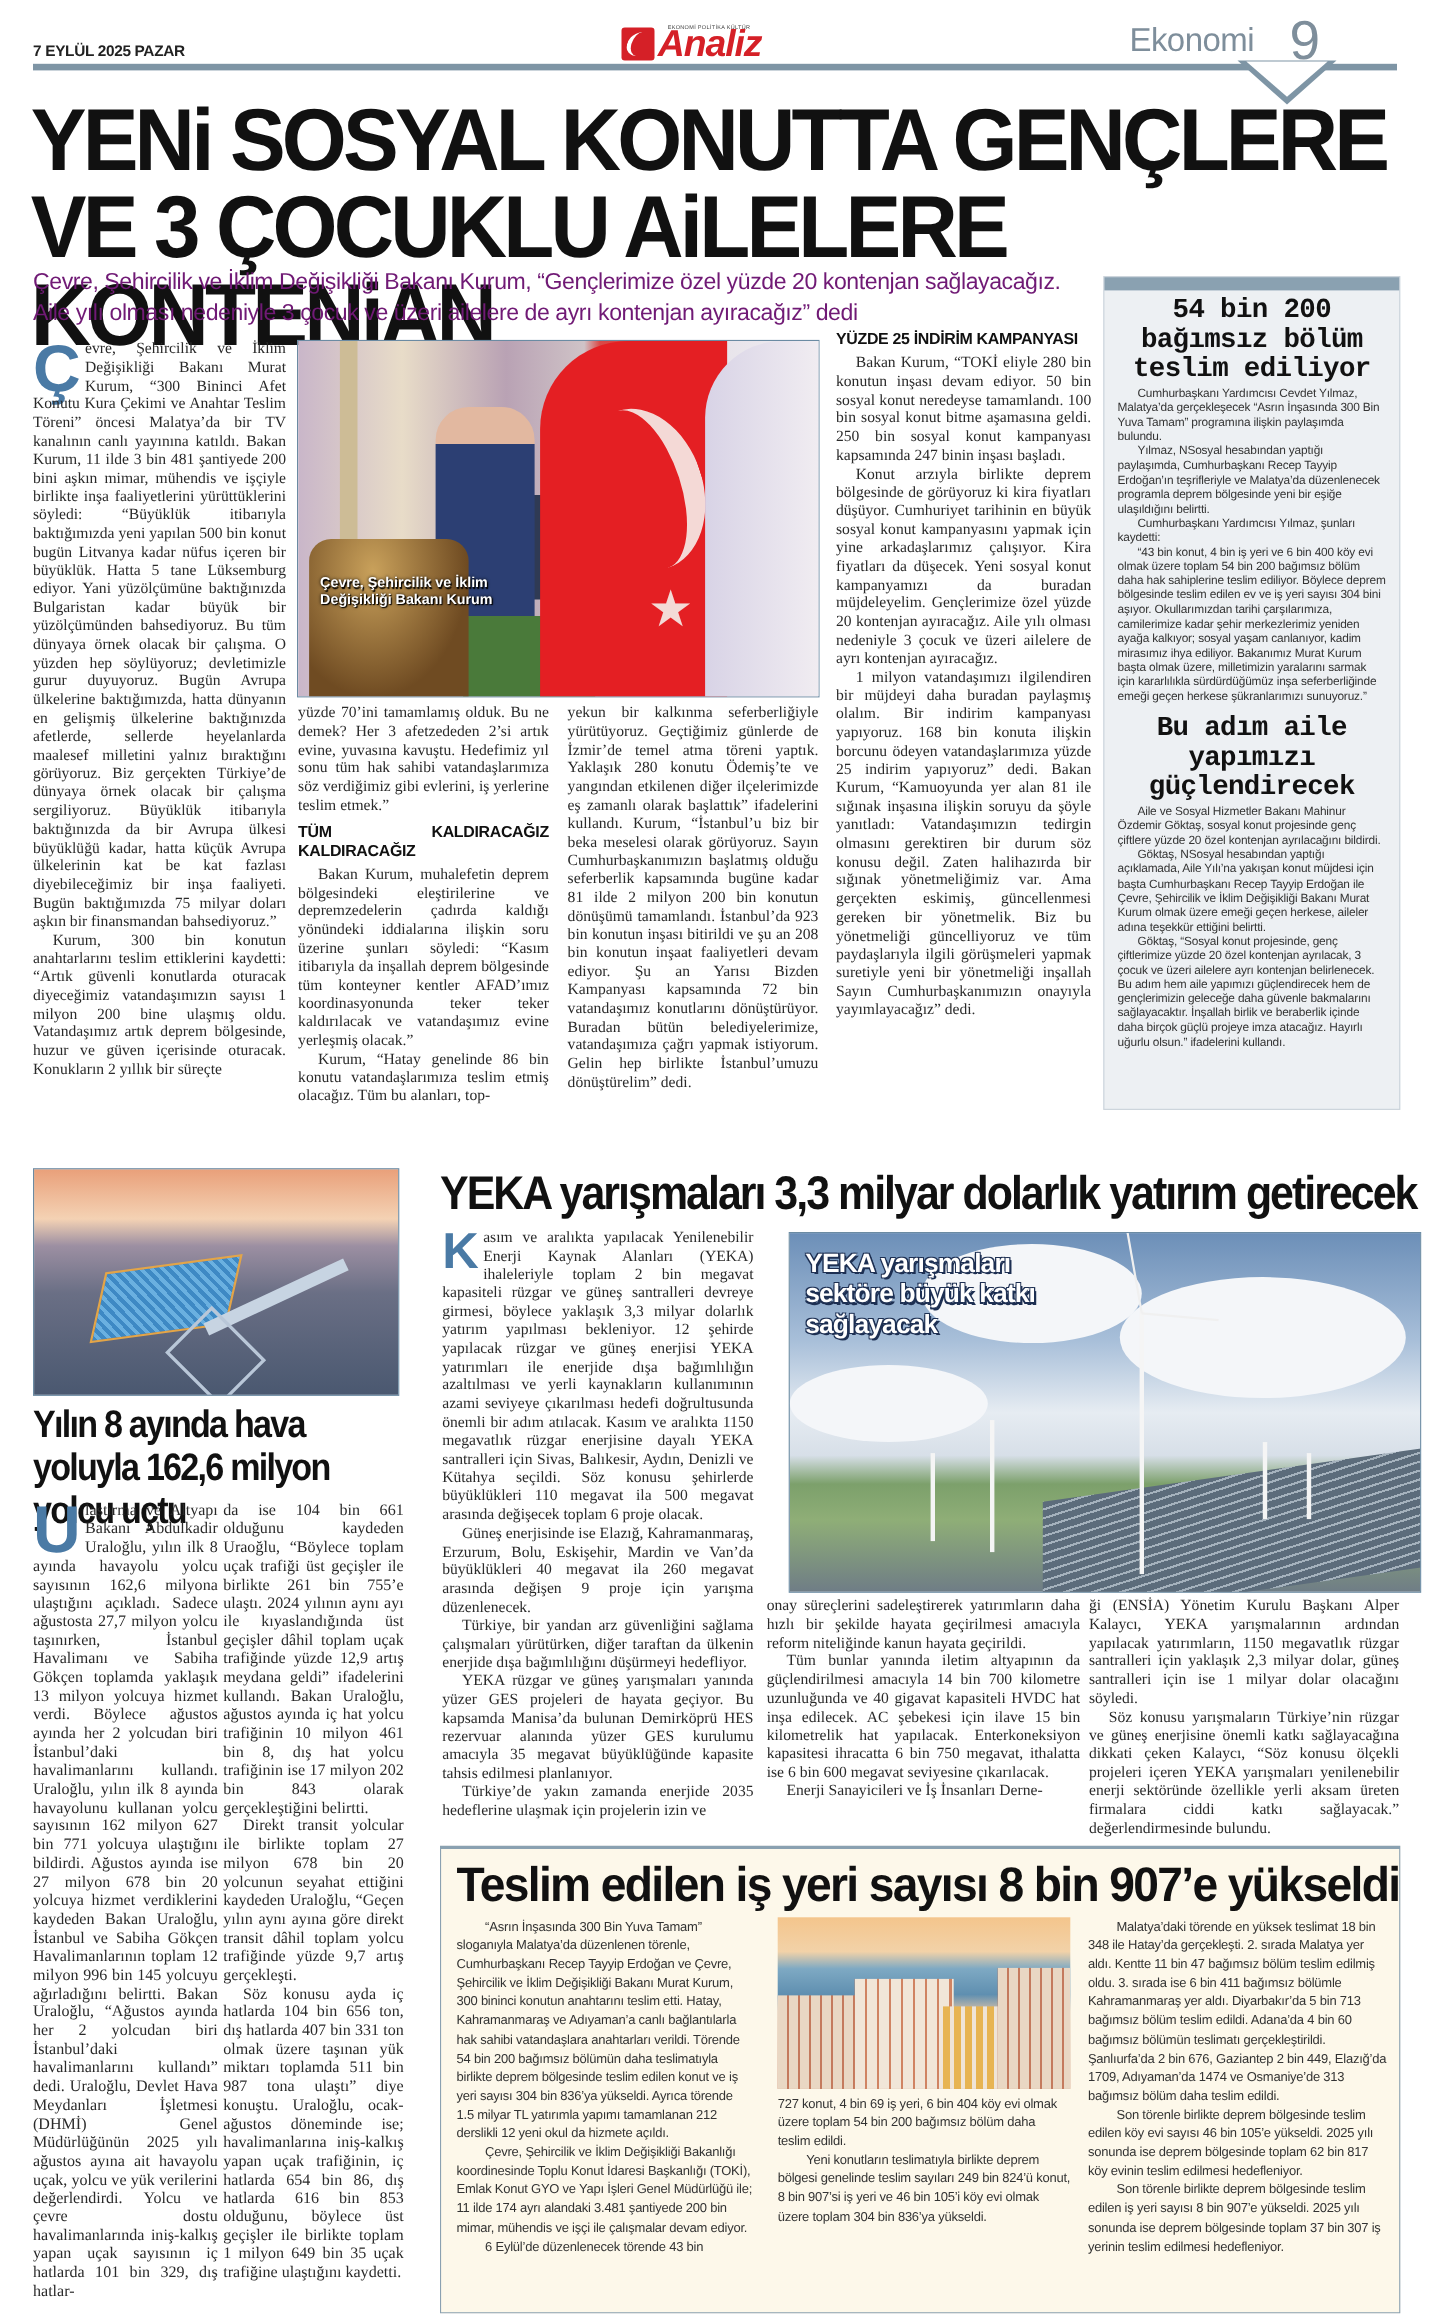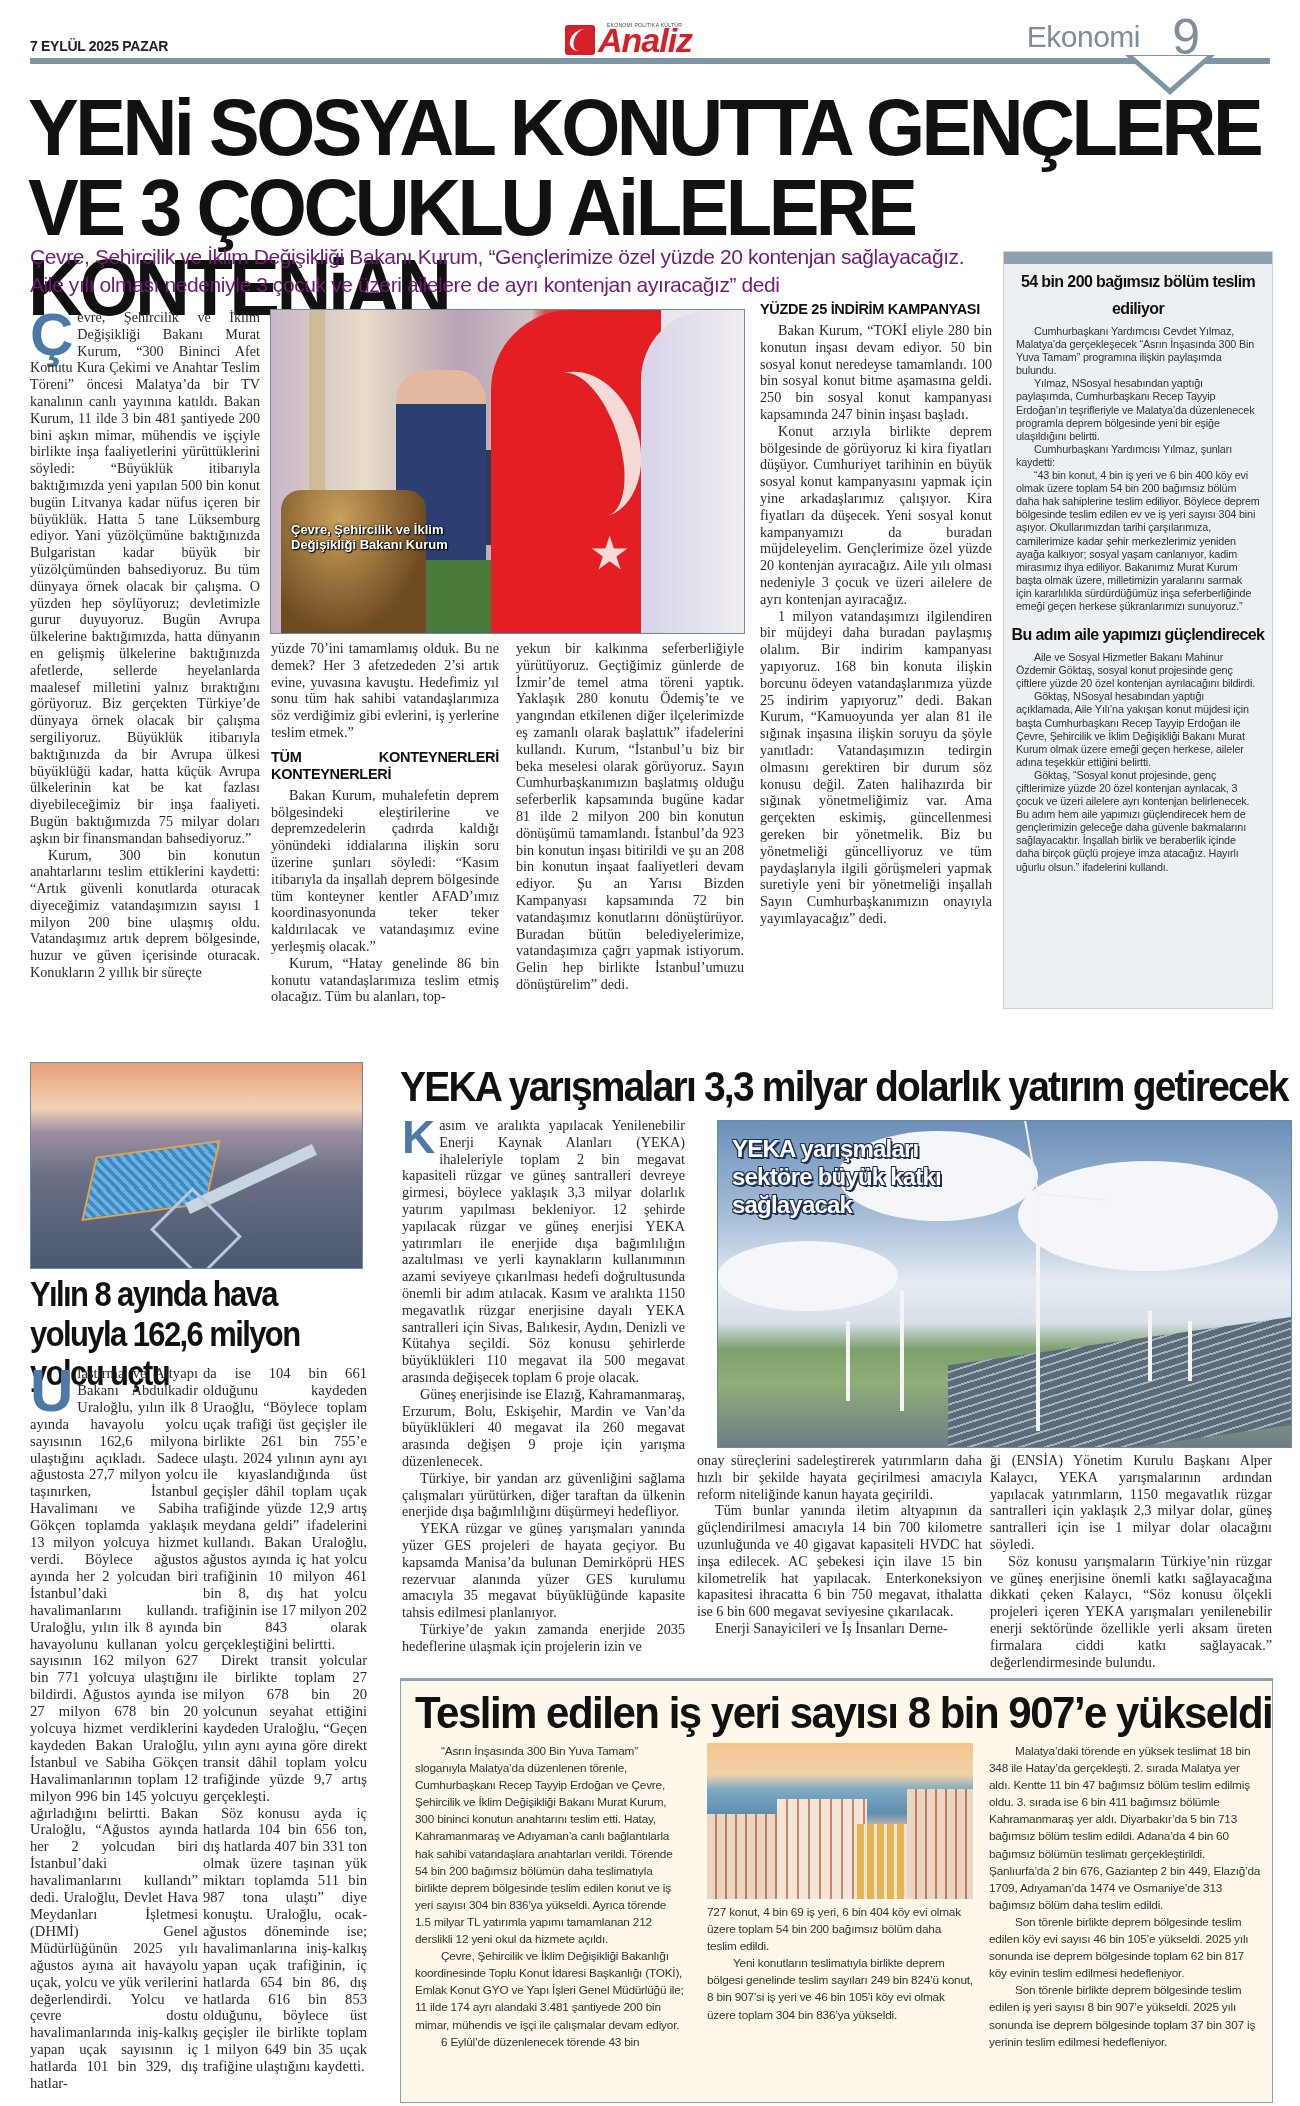--- a/index.html
+++ b/index.html
@@ -41,21 +41,21 @@
   #photo1 .man { position: absolute; left: 125px; top: 60px; width: 90px; height: 200px; background: linear-gradient(180deg,#e2b8a0 0 17%,#2c3f73 17%); border-radius: 30px 30px 4px 4px; }
   #photo1 .flag { position: absolute; left: 220px; top: 0; width: 170px; height: 325px; background: #e41f23; border-radius: 80px 0 0 0; }
   #photo1 .moon { position: absolute; left: 258px; top: 60px; width: 110px; height: 150px; border-radius: 50%; border-right: 20px solid #f4d9d6; transform: rotate(-18deg); }
   #photo1 .star { position: absolute; left: 318px; top: 220px; font-size: 46px; color: #f3dad6; line-height: 1; }
   #photo1 .flag2 { position: absolute; left: 370px; top: 0; width: 110px; height: 325px; background: linear-gradient(90deg,#d8d3e6,#f2eef2); border-radius: 70px 0 0 0; }
   #photo1 .caption { position: absolute; left: 20px; top: 212px; font-family: "Liberation Sans", sans-serif; font-weight: bold; font-size: 13px; line-height: 15px; color: #fff; text-shadow: 0 0 3px #000, 1px 1px 1px #000; }
 
   
   #sidebar { left: 1003px; top: 251px; width: 270px; height: 758px; background: #edf0f3; border: 1px solid #c9d2da; }
   #sidebar .topbar { height: 12px; background: #8aa1b1; }
-  #sidebar h2 { font-family: Liberation Sans, sans-serif; font-weight: bold; font-size: 16px; line-height: 27px; text-align: center; color: #111; letter-spacing: -0.6px; margin: 4px 0 3px; }
+  #sidebar h2 { font-family: Liberation Mono, monospace; font-weight: bold; font-size: 25px; line-height: 27px; text-align: center; color: #111; letter-spacing: -0.6px; margin: 4px 0 3px; }
   #sidebar .txt { padding: 0 12px 0 12px; font-family: "Liberation Sans", sans-serif; font-size: 10.8px; line-height: 13.1px; color: #333; letter-spacing: -0.15px; }
   #sidebar .txt p { text-indent: 18px; }
 
   
   #photo2 { left: 30px; top: 1062px; width: 333px; height: 207px; border: 1px solid #6b8ba3; overflow: hidden; background: linear-gradient(180deg,#e9a07a 0%,#f4d2b4 22%,#9c8fa2 34%,#6a6f85 55%,#4a5870 100%); }
   #photo2 .terminal { position: absolute; left: 60px; top: 85px; width: 120px; height: 65px; background: repeating-linear-gradient(45deg,#3e89c4 0 3px,#6ab0e0 3px 6px); transform: skewX(-20deg) rotate(-8deg); border: 2px solid #e3a548; }
   #photo2 .pier { position: absolute; left: 150px; top: 110px; width: 140px; height: 12px; background: #c7d4e2; transform: rotate(-25deg); }
   #photo2 .pier2 { position: absolute; left: 130px; top: 140px; width: 70px; height: 60px; border: 3px solid #b9c7d8; transform: rotate(45deg); }
   #h-air { left: 30px; top: 1275px; width: 340px; font-family: "Liberation Sans", sans-serif; font-size: 31px; line-height: 35px; color: #111; letter-spacing: -1.6px; transform: scaleY(1.12); transform-origin: top left; }
   #air-c1 { left: 30px; top: 1365px; width: 168px; }
@@ -116,21 +116,21 @@
   <div class="pot"></div>
   <div class="flag"></div>
   <div class="moon"></div>
   <div class="star">★</div>
   <div class="flag2"></div>
   <div class="caption" style="width:190px;">Çevre, Şehircilik ve İklim Değişikliği Bakanı Kurum</div>
 </div>
 
 <div class="abs col" style="left:271px; top:640px; width:228px;">
   <p class="first">yüzde 70’ini tamamlamış olduk. Bu ne demek? Her 3 afetzededen 2’si artık evine, yuvasına kavuştu. Hedefimiz yıl sonu tüm hak sahibi vatandaşlarımıza söz verdiğimiz gibi evlerini, iş yerlerine teslim etmek.”</p>
-  <div class="subhead">TÜM KONTEYNERLERİ KONTEYNERLERİ</div>
+  <div class="subhead">TÜM KALDIRACAĞIZ KALDIRACAĞIZ</div>
   <p>Bakan Kurum, muhalefetin deprem bölgesindeki eleştirilerine ve depremzedelerin çadırda kaldığı yönündeki iddialarına ilişkin soru üzerine şunları söyledi: “Kasım itibarıyla da inşallah deprem bölgesinde tüm konteyner kentler AFAD’ımız koordinasyonunda teker teker kaldırılacak ve vatandaşımız evine yerleşmiş olacak.”</p>
   <p>Kurum, “Hatay genelinde 86 bin konutu vatandaşlarımıza teslim etmiş olacağız. Tüm bu alanları, top-</p>
 </div>
 
 <div class="abs col" style="left:516px; top:640px; width:228px;">
   <p class="first">yekun bir kalkınma seferberliğiyle yürütüyoruz. Geçtiğimiz günlerde de İzmir’de temel atma töreni yaptık. Yaklaşık 280 konutu Ödemiş’te ve yangından etkilenen diğer ilçelerimizde eş zamanlı olarak başlattık” ifadelerini kullandı. Kurum, “İstanbul’u biz bir beka meselesi olarak görüyoruz. Sayın Cumhurbaşkanımızın başlatmış olduğu seferberlik kapsamında bugüne kadar 81 ilde 2 milyon 200 bin konutun dönüşümü tamamlandı. İstanbul’da 923 bin konutun inşası bitirildi ve şu an 208 bin konutun inşaat faaliyetleri devam ediyor. Şu an Yarısı Bizden Kampanyası kapsamında 72 bin vatandaşımız konutlarını dönüştürüyor. Buradan bütün belediyelerimize, vatandaşımıza çağrı yapmak istiyorum. Gelin hep birlikte İstanbul’umuzu dönüştürelim” dedi.</p>
 </div>
 
 <div class="abs col" style="left:760px; top:301px; width:232px;">
   <div class="subhead" style="margin-top:0;">YÜZDE 25 İNDİRİM KAMPANYASI</div>

